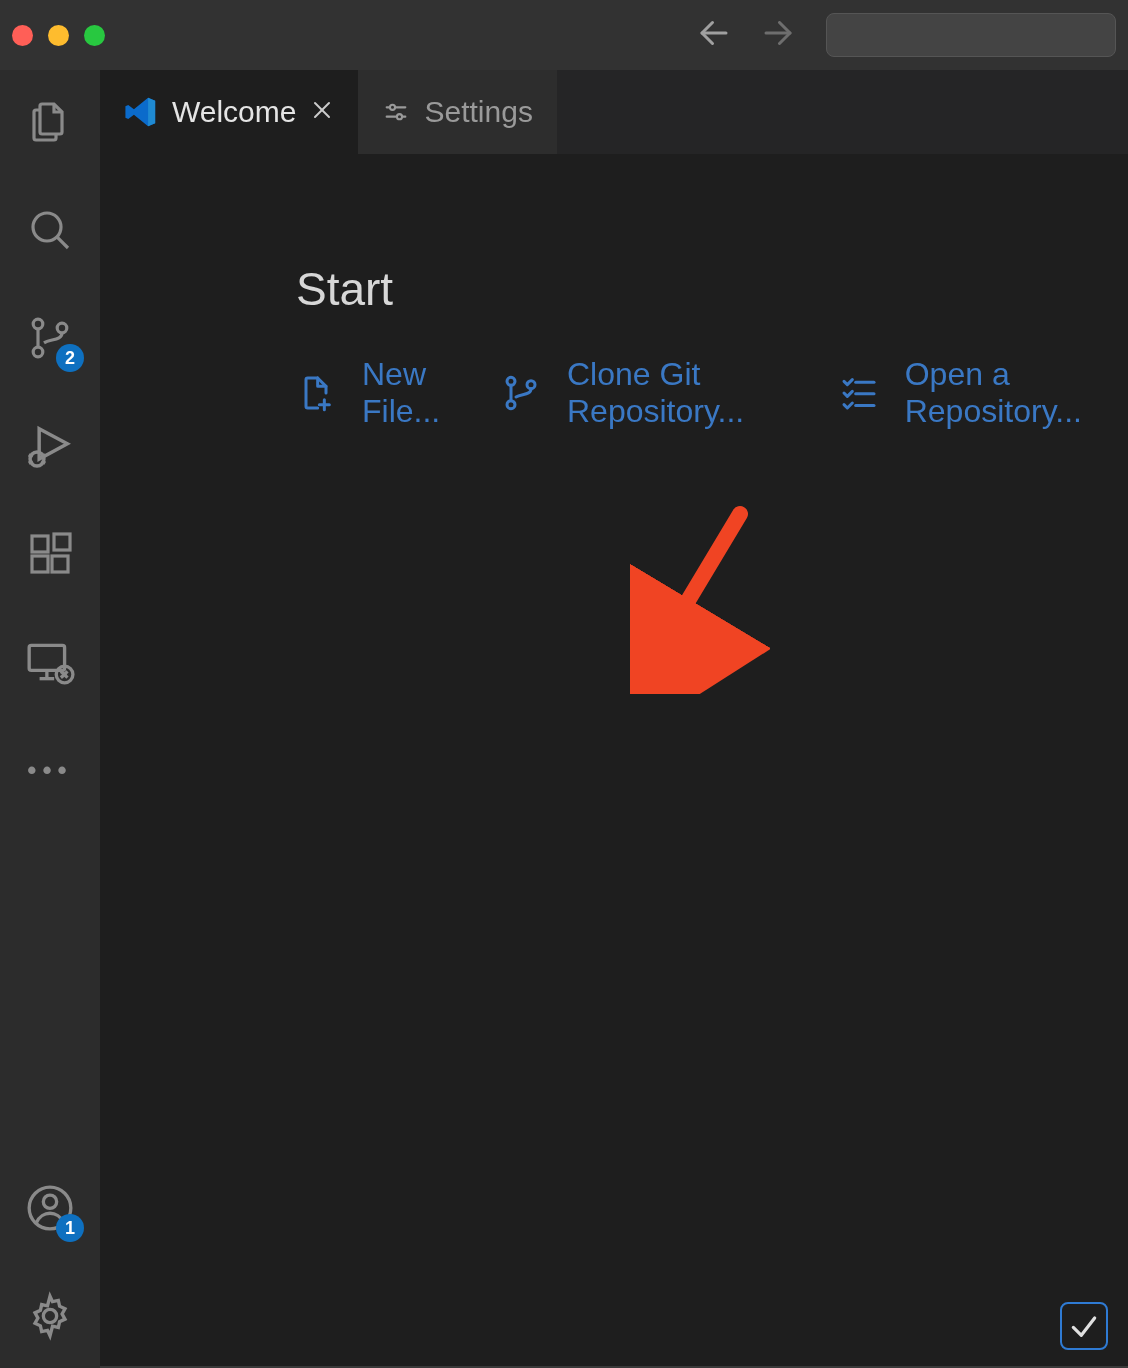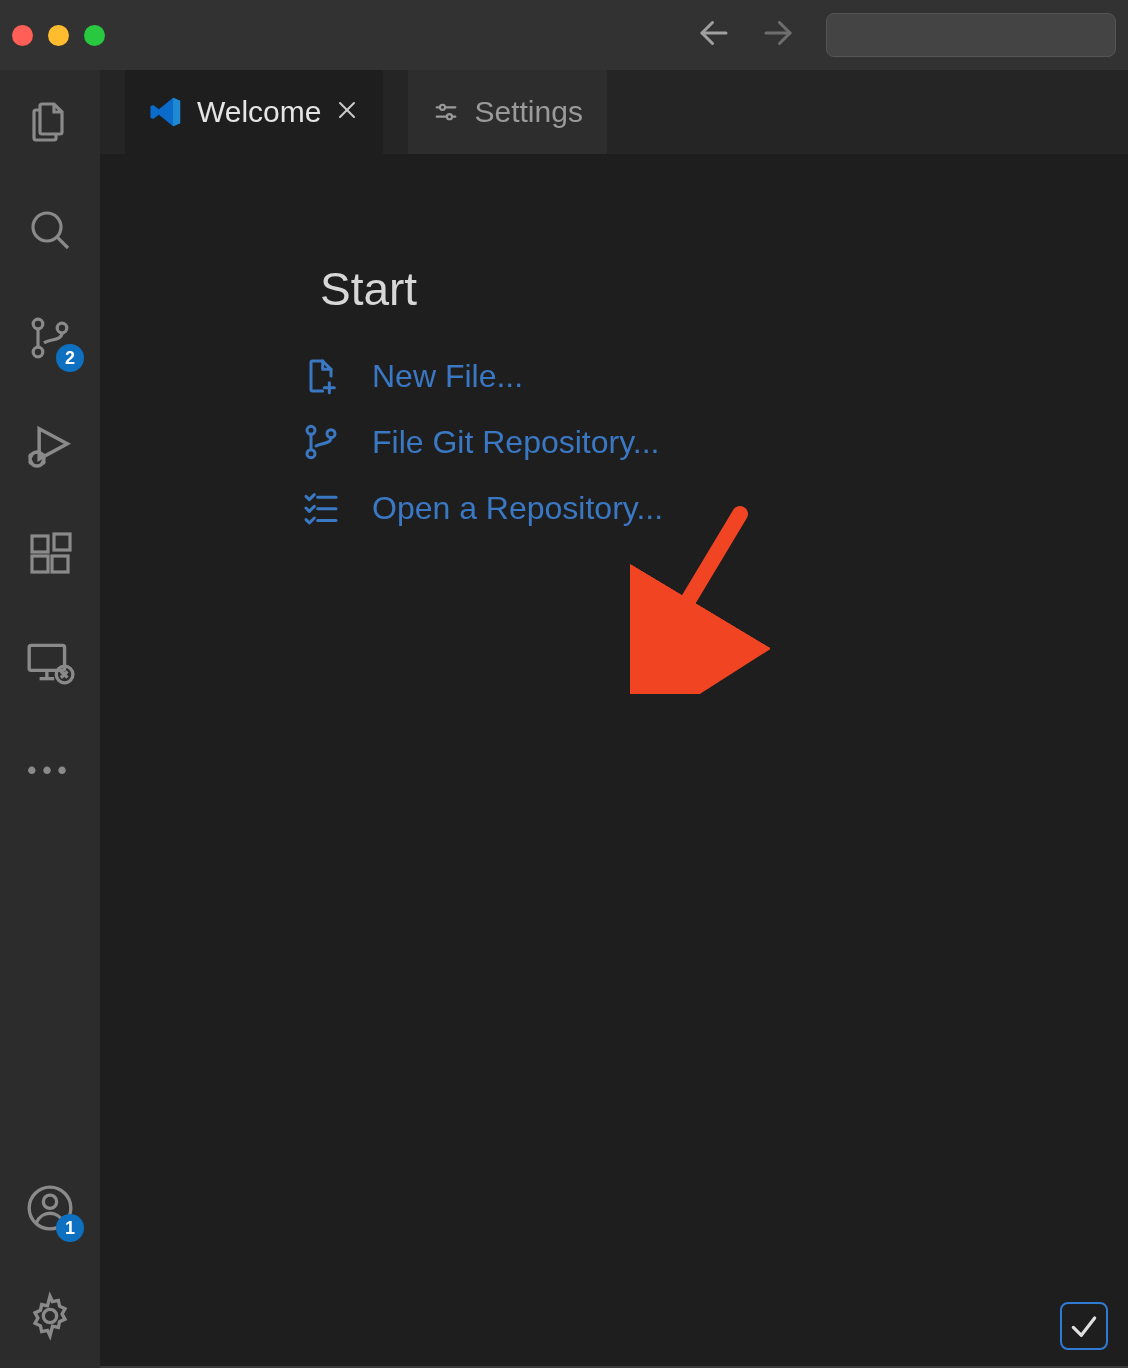--- a/index.html
+++ b/index.html
@@ -110,21 +110,20 @@
   }
   .tab {
     height: 100%;
     display: flex;
     align-items: center;
     padding: 0 24px;
     gap: 14px;
     cursor: pointer;
     color: #9a9a9a;
     font-size: 30px;
-    margin-left: 25px;
   }
   .tab.active {
     background: #1e1e1e;
     color: #e5e5e5;
   }
   .tab.inactive {
     background: #2d2d2d;
     justify-content: center;
   }
   .tab-close {
@@ -135,25 +134,24 @@
   .welcome-body {
     padding: 108px 0 0 196px;
     position: relative;
     flex: 1;
   }
   .section-title {
     font-size: 46px;
     font-weight: 400;
     color: #d7d7d7;
     margin-bottom: 40px;
-    margin-left: 24px;
   }
   .start-list {
     display: flex;
-    flex-direction: column;
+    flex-direction: row;
     gap: 26px;
   }
   .start-item {
     display: flex;
     align-items: center;
     gap: 26px;
     cursor: pointer;
   }
   .start-icon {
     width: 50px;
@@ -350,21 +348,21 @@
         <div class="start-item">
           <span class="start-icon">
             <svg width="40" height="40" viewBox="0 0 24 24" fill="none" stroke="#3a78c4" stroke-width="1.8" stroke-linecap="round" stroke-linejoin="round">
                 <circle cx="6" cy="5" r="2.4"></circle>
                 <circle cx="6" cy="19" r="2.4"></circle>
                 <circle cx="18" cy="7" r="2.4"></circle>
                 <path d="M6 7.4 V16.6"></path>
                 <path d="M18 9.4 c0 4 -6 3 -9 5"></path>
               </svg>
           </span>
-          <span class="start-label">File Git Repository...</span>
+          <span class="start-label">Clone Git Repository...</span>
         </div>
 
         <div class="start-item">
           <span class="start-icon">
             <svg width="40" height="40" viewBox="0 0 24 24" fill="none" stroke="#3a78c4" stroke-width="1.8" stroke-linecap="round" stroke-linejoin="round">
                 <polyline points="3 5 5 7 8 4"></polyline>
                 <line x1="10" y1="5.5" x2="21" y2="5.5"></line>
                 <polyline points="3 12 5 14 8 11"></polyline>
                 <line x1="10" y1="12.5" x2="21" y2="12.5"></line>
                 <polyline points="3 19 5 21 8 18"></polyline>

